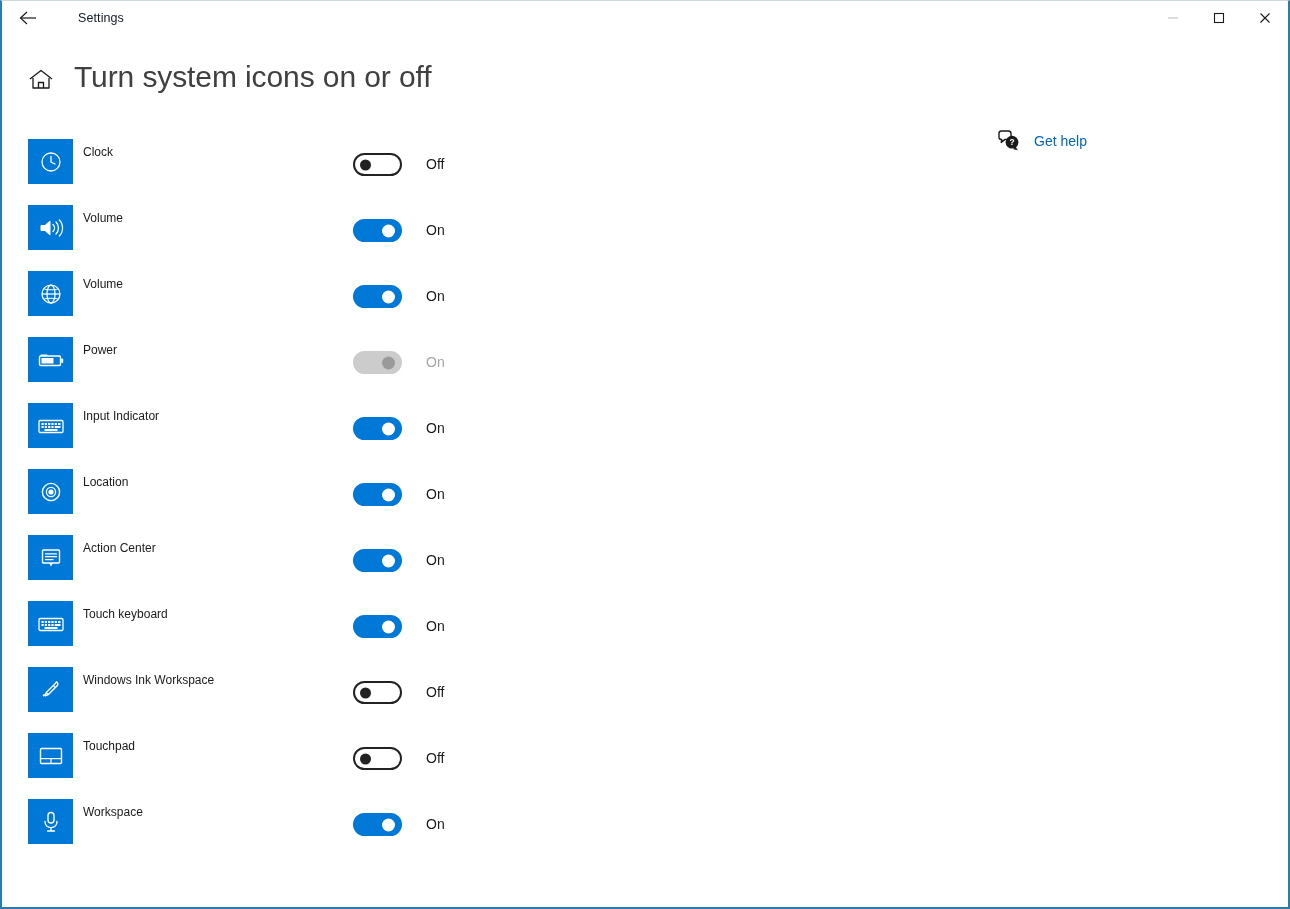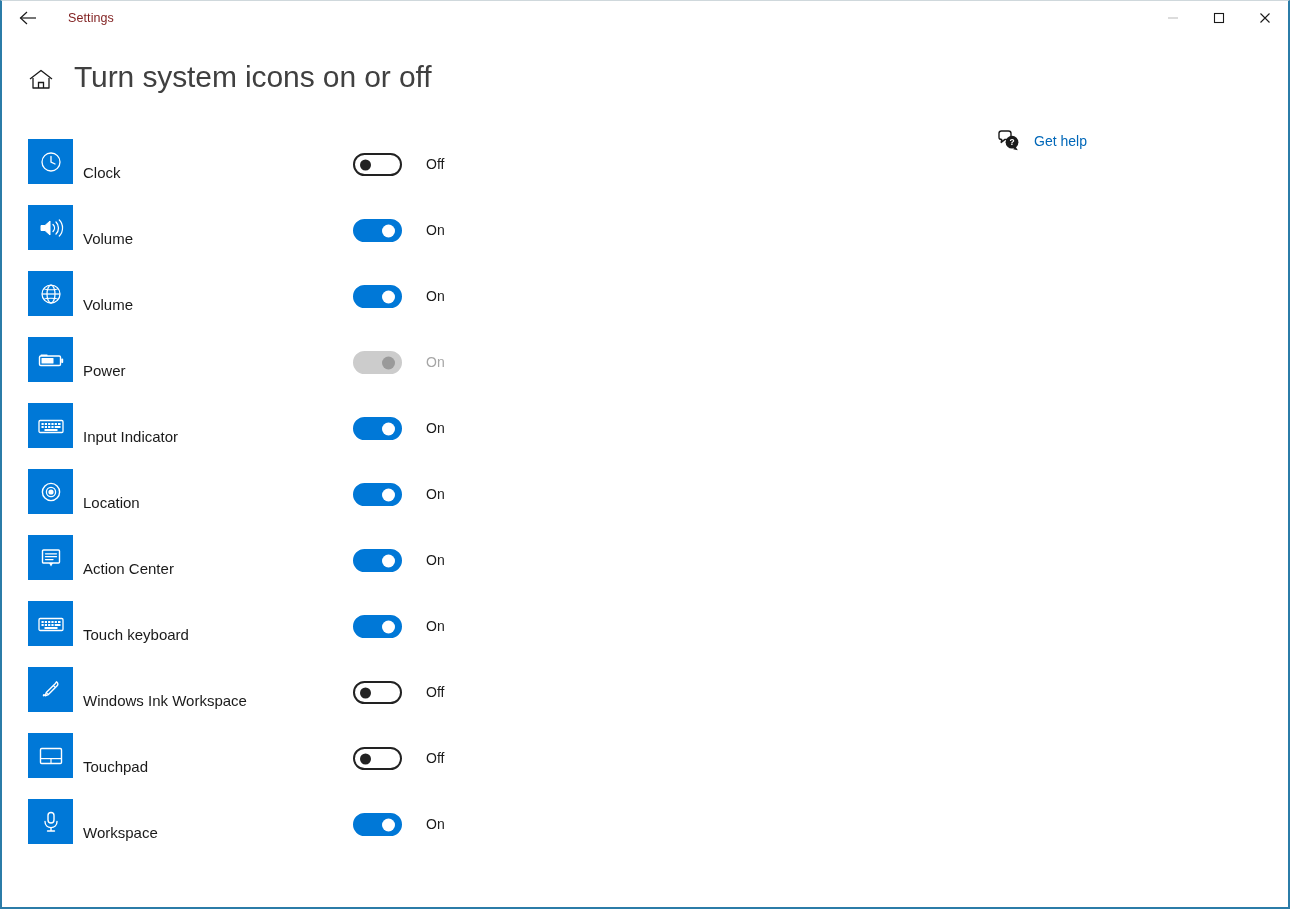--- a/index.html
+++ b/index.html
@@ -40,22 +40,22 @@
     display: flex;
     align-items: center;
     justify-content: center;
     margin-left: 4px;
     cursor: default;
   }
   .back-btn svg { display: block; }
 
   .app-title {
     font-size: 12.5px;
-    color: #7f1d1d;
-    margin-left: 18px;
+    color: #0f172a;
+    margin-left: 28px;
     letter-spacing: 0.1px;
     line-height: 1;
   }
 
   .caption-buttons {
     position: absolute;
     right: 0; top: 0;
     display: flex;
     height: 33px;
   }
@@ -131,22 +131,22 @@
     background: #0078d7;
     display: flex;
     align-items: center;
     justify-content: center;
   }
   .tile svg { display: block; }
 
   .row-label {
     position: absolute;
     left: 55px;
-    top: 24px;
-    font-size: 15px;
+    top: 4px;
+    font-size: 12px;
     color: #1a1a1a;
     white-space: nowrap;
     line-height: 19px;
   }
 
   .toggle-wrap {
     position: absolute;
     left: 325px;
     top: 14px;
     display: flex;

